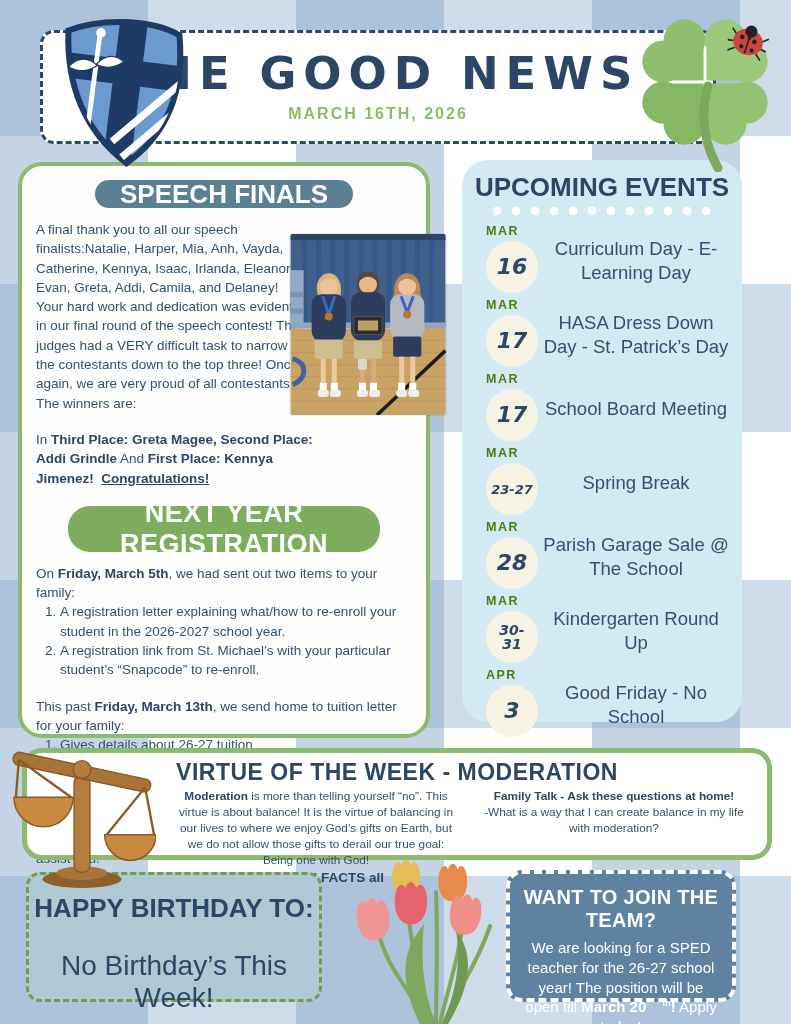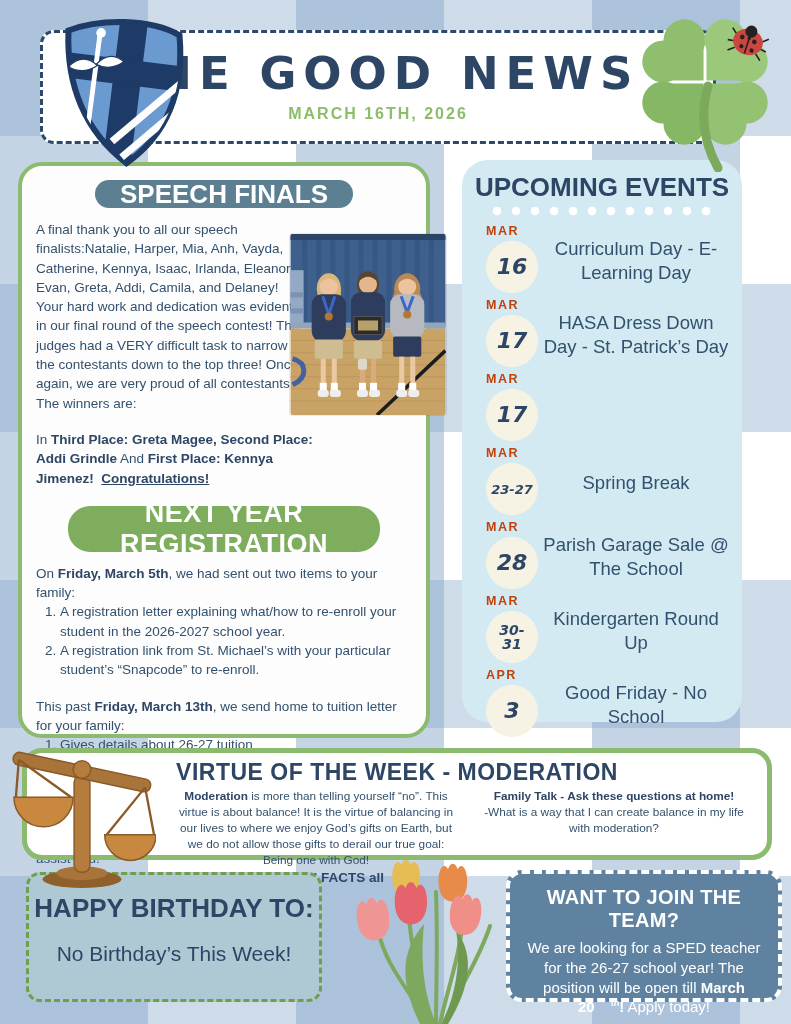--- a/index.html
+++ b/index.html
@@ -64,21 +64,21 @@
     background:#d3eaf2; border-radius:26px; padding:12px 8px 6px 8px; z-index:1;
   }
   .events-title { text-align:center; font-size:26px; font-weight:800; color:#2e4666; }
   .dots {
     height:10px; margin:3px 22px 8px 22px;
     background-image:radial-gradient(circle at 5px 5px, #ffffff 4px, rgba(255,255,255,0) 4.6px);
     background-size:19px 10px; background-repeat:repeat-x;
   }
   .event-row { display:grid; grid-template-columns:66px 1fr; column-gap:6px; height:74px; }
   .ev-left { padding-left:16px; }
-  .ev-month { font-size:12.5px; font-weight:700; color:#c2410c; letter-spacing:1.5px; margin-bottom:3px; }
+  .ev-month { font-size:12.5px; font-weight:700; color:#4d7c0f; letter-spacing:1.5px; margin-bottom:3px; }
   .ev-circle {
     width:52px; height:52px; border-radius:50%; background:#f7f3e4;
     display:flex; align-items:center; justify-content:center;
   }
   .ev-day {
     font-size:22px; font-weight:800; font-style:italic; color:#2e4666;
     white-space:pre-line; text-align:center; line-height:1.0;
     font-family:"DejaVu Sans", sans-serif;
   }
   .ev-label { align-self:center; text-align:center; font-size:18.5px; color:#33516e; line-height:1.28; padding-right:4px; }
@@ -94,24 +94,24 @@
   .virtue-col { font-size:11.8px; color:#33516e; line-height:1.35; text-align:center; }
   .scale { position:absolute; left:8px; top:740px; width:148px; height:150px; z-index:2; }
 
   
   .birthday {
     position:absolute; left:26px; top:872px; width:296px; height:130px;
     background:#aec8d4; border:3px dashed #6f9e4d; border-radius:14px;
     text-align:center; z-index:1;
   }
   .birthday-title { margin-top:18px; font-size:26px; font-weight:800; color:#2e4666; }
-  .birthday-body { margin-top:18px; font-size:21px; color:#2e4666; }
+  .birthday-body { margin-top:26px; font-size:28px; color:#2e4666; }
   .tulips { position:absolute; left:350px; top:856px; width:164px; height:168px; z-index:1; }
   .join {
-    position:absolute; left:506px; top:870px; width:276px; height:132px;
+    position:absolute; left:506px; top:870px; width:230px; height:132px;
     background:#5e82a0; border:4px dashed #ffffff; border-radius:16px;
     text-align:center; padding:12px 10px; z-index:1;
   }
   .join-title { font-size:20px; font-weight:800; color:#ffffff; letter-spacing:0.3px; }
   .join-body { margin-top:6px; font-size:15px; color:#ffffff; line-height:1.32; }
   .join-body .jbold { font-weight:800; }
   sup { font-size:9px;padding-left:16px; }
 </style>
 </head>
 <body>
@@ -332,20 +332,21 @@
         </div>
       <div class="ev-label">HASA Dress Down Day - St. Patrick’s Day</div>
     </div>
     <div class="event-row">
       <div class="ev-left">
           <div class="ev-month">MAR</div>
         <div class="ev-circle">
             <span class="ev-day">17</span>
           </div>
         </div>
+      <div class="ev-label">School Board Meeting</div>
     </div>
     <div class="event-row">
       <div class="ev-left">
           <div class="ev-month">MAR</div>
         <div class="ev-circle">
             <span class="ev-day" style="font-size: 13px;">23-27</span>
           </div>
         </div>
       <div class="ev-label">Spring Break</div>
     </div>

